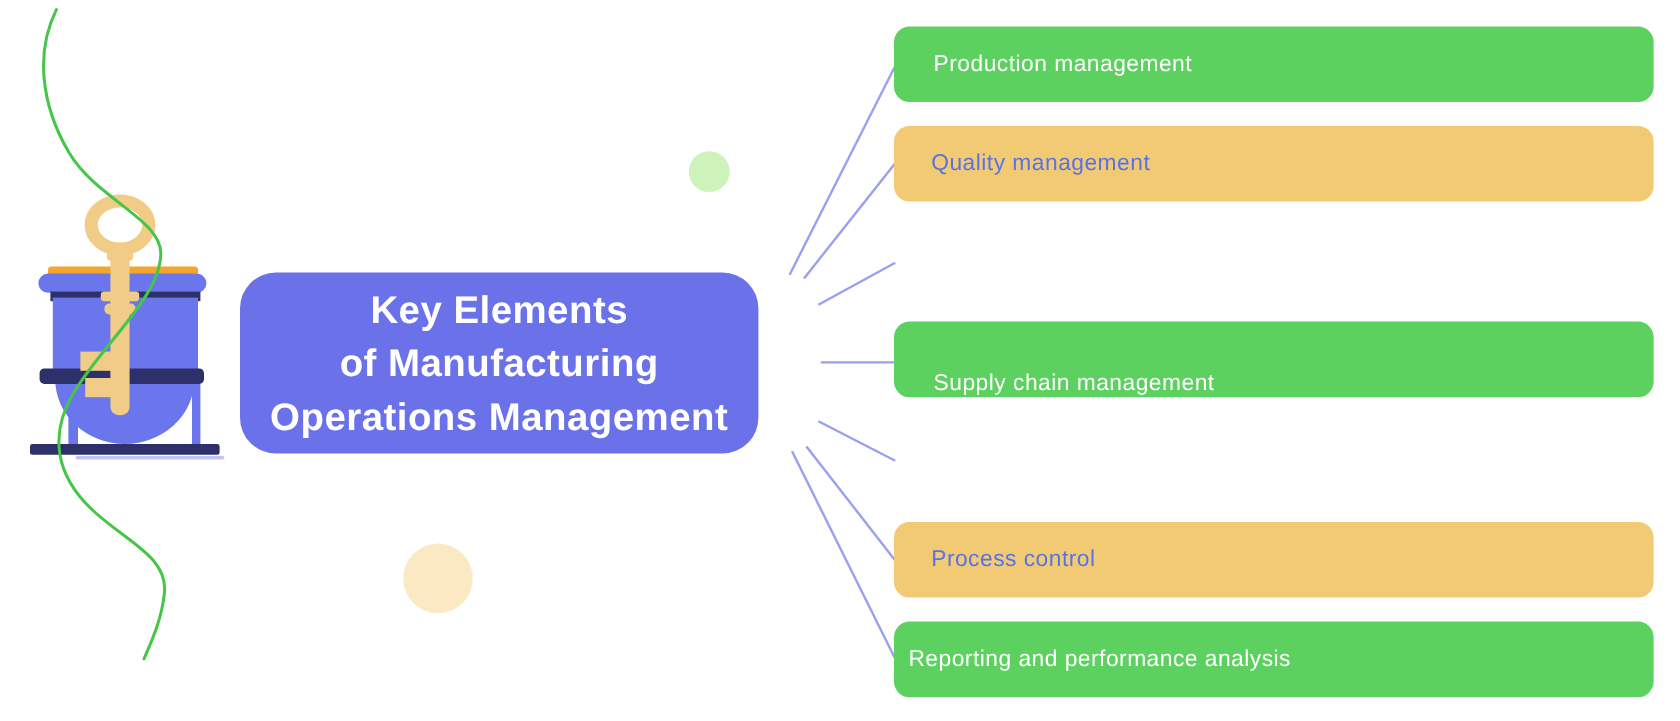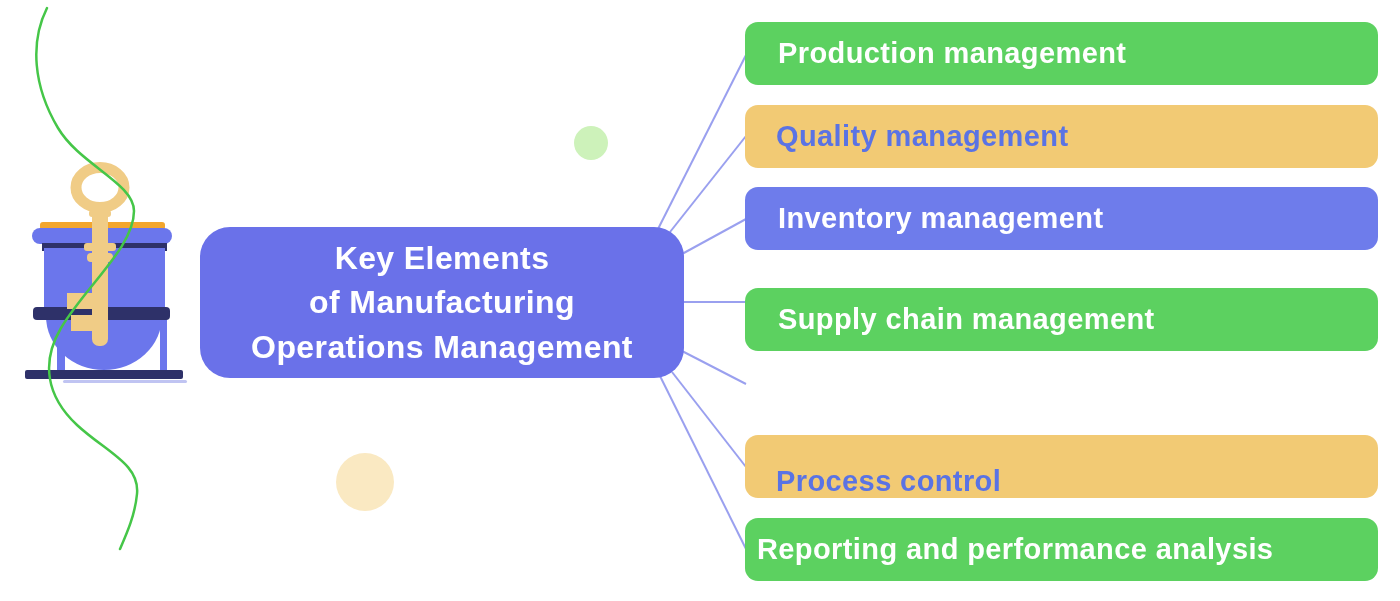--- a/index.html
+++ b/index.html
@@ -18,44 +18,44 @@
   .f-purple{fill:var(--c-vat_purple);}
   .f-navy{fill:var(--c-vat_navy);}
   .f-lip{fill:var(--c-vat_lip_orange);}
   .f-shadow{fill:var(--c-vat_shadow);}
   .f-gold{fill:var(--c-key_gold);}
   .s-gold{fill:none;stroke:var(--c-key_gold);stroke-width:11;}
   .dot{position:absolute;border-radius:50%;}
   .dot-green{left:574px;top:126px;width:34px;height:34px;background:var(--c-dot_green);}
   .dot-yellow{left:336px;top:453px;width:58px;height:58px;background:var(--c-dot_yellow);}
   .center-node{
-    position:absolute;left:200px;top:227px;width:484px;height:151px;
+    position:absolute;left:200px;top:227px;width:432px;height:151px;
     background:var(--c-node);border-radius:30px;
     display:flex;align-items:center;justify-content:center;
   }
   .center-text{
     white-space:pre-line;text-align:center;
     color:var(--c-text_light);font-weight:700;font-size:32px;
     line-height:1.38;letter-spacing:0.4px;
   }
   .bar{
     position:absolute;left:745px;width:633px;height:63px;
     border-radius:13px;display:flex;align-items:center;
     padding-left:33px;box-sizing:border-box;
   }
-  .bar-label{font-weight:700;font-size:29px;letter-spacing:0.4px;}
+  .bar-label{font-weight:400;font-size:19px;letter-spacing:0.4px;}
   .bar--green{background:var(--c-green);color:var(--c-text_light);}
   .bar--blue{background:var(--c-blue);color:var(--c-text_light);}
   .bar--yellow{background:var(--c-yellow);color:var(--c-text_yellow_bar);padding-left:31px;}
   .bar[data-idx="0"]{top:22px;}
   .bar[data-idx="1"]{top:105px;}
   .bar[data-idx="2"]{top:187px;}
-  .bar[data-idx="3"]{top:288px;}
+  .bar[data-idx="3"]{top:268px;align-items:flex-end;}
   .bar[data-idx="4"]{top:353px;}
-  .bar[data-idx="5"]{top:435px;align-items:flex-end;}
+  .bar[data-idx="5"]{top:435px;}
   .bar[data-idx="6"]{top:518px;padding-left:12px;}
 </style>
 </head>
 <body>
 
 <div class="canvas">
 
   <svg class="illustration" viewBox="0 0 172 232" aria-hidden="true">
     <g>
       <rect class="f-lip" x="20" y="64" width="125" height="8" rx="3"></rect>
@@ -101,23 +101,20 @@
 of Manufacturing
 Operations Management</span>
   </div>
 
   <div class="bar bar--green" data-idx="0">
     <span class="bar-label">Production management</span>
   </div>
   <div class="bar bar--yellow" data-idx="1">
     <span class="bar-label">Quality management</span>
   </div>
-  <div class="bar bar--blue" data-idx="2">
-    <span class="bar-label">Inventory management</span>
-  </div>
   <div class="bar bar--green" data-idx="3">
     <span class="bar-label">Supply chain management</span>
   </div>
   <div class="bar bar--yellow" data-idx="5">
     <span class="bar-label">Process control</span>
   </div>
   <div class="bar bar--green" data-idx="6">
     <span class="bar-label">Reporting and performance analysis</span>
   </div>
 

